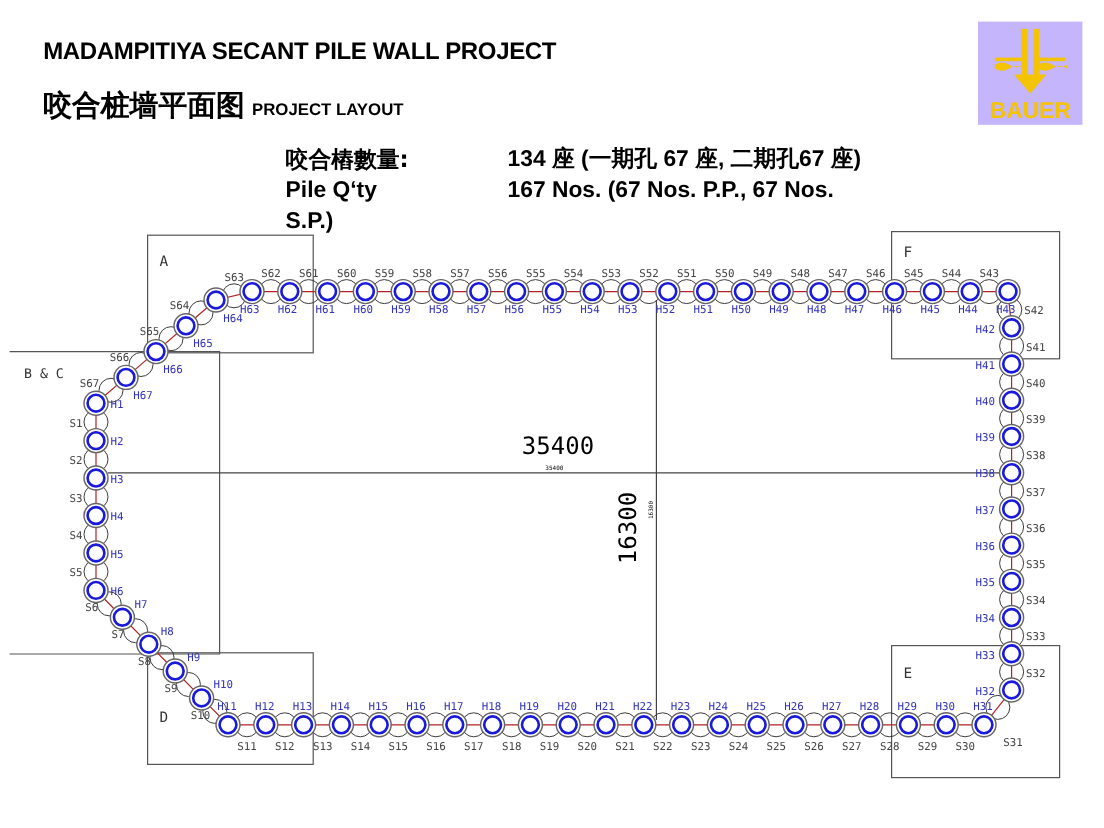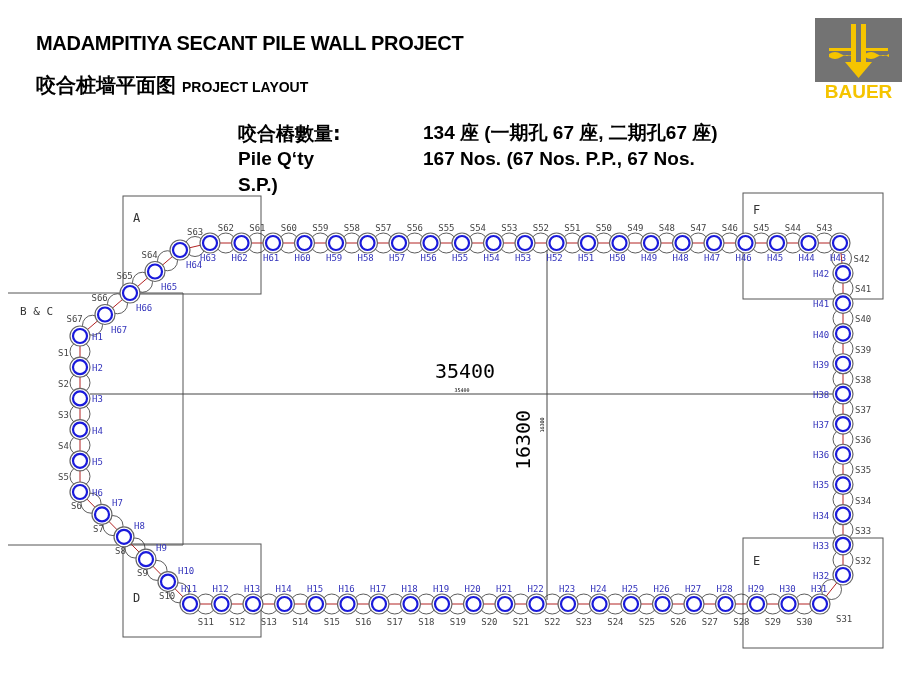--- a/index.html
+++ b/index.html
@@ -1,21 +1,21 @@
 <!DOCTYPE html>
 <html><head>
 <meta charset="utf-8">
 <style>
   html,body{margin:0;padding:0;background:#fff;}
   body{width:920px;height:690px;position:relative;overflow:hidden;font-family:"Liberation Sans",sans-serif;}
   .title{position:absolute;left:36px;top:32px;font-weight:bold;font-size:20px;color:#000;letter-spacing:-0.3px;}
   .subtitle{position:absolute;left:36px;top:72px;font-weight:bold;color:#000;}
-  .subtitle .cn{font-size:20px;font-family:Liberation Mono, monospace;}
+  .subtitle .cn{font-size:24px;font-family:Liberation Mono, monospace;}
   .subtitle .en{font-size:14px;margin-left:6px;}
-  .logo{position:absolute;left:815px;top:18px;width:87px;height:64px;background:#737373;}
+  .logo{position:absolute;left:815px;top:18px;width:87px;height:86px;background:#c4b5fd;}
   .logo svg{position:absolute;left:0;top:0;}
   .qty{position:absolute;left:238px;top:120px;font-weight:bold;font-size:19px;color:#000;line-height:26px;}
   .qty .row{position:relative;height:26px;white-space:nowrap;}
   .qty .lbl{position:absolute;left:0;}
   .qty .val{position:absolute;left:185px;text-align:right;}
   .qty .cn{font-family:"DejaVu Sans",sans-serif;font-weight:bold;}
   svg.plan{position:absolute;left:0;top:0;}
   .plan text{font-family:"DejaVu Sans Mono",monospace;}
 </style>
 </head>

